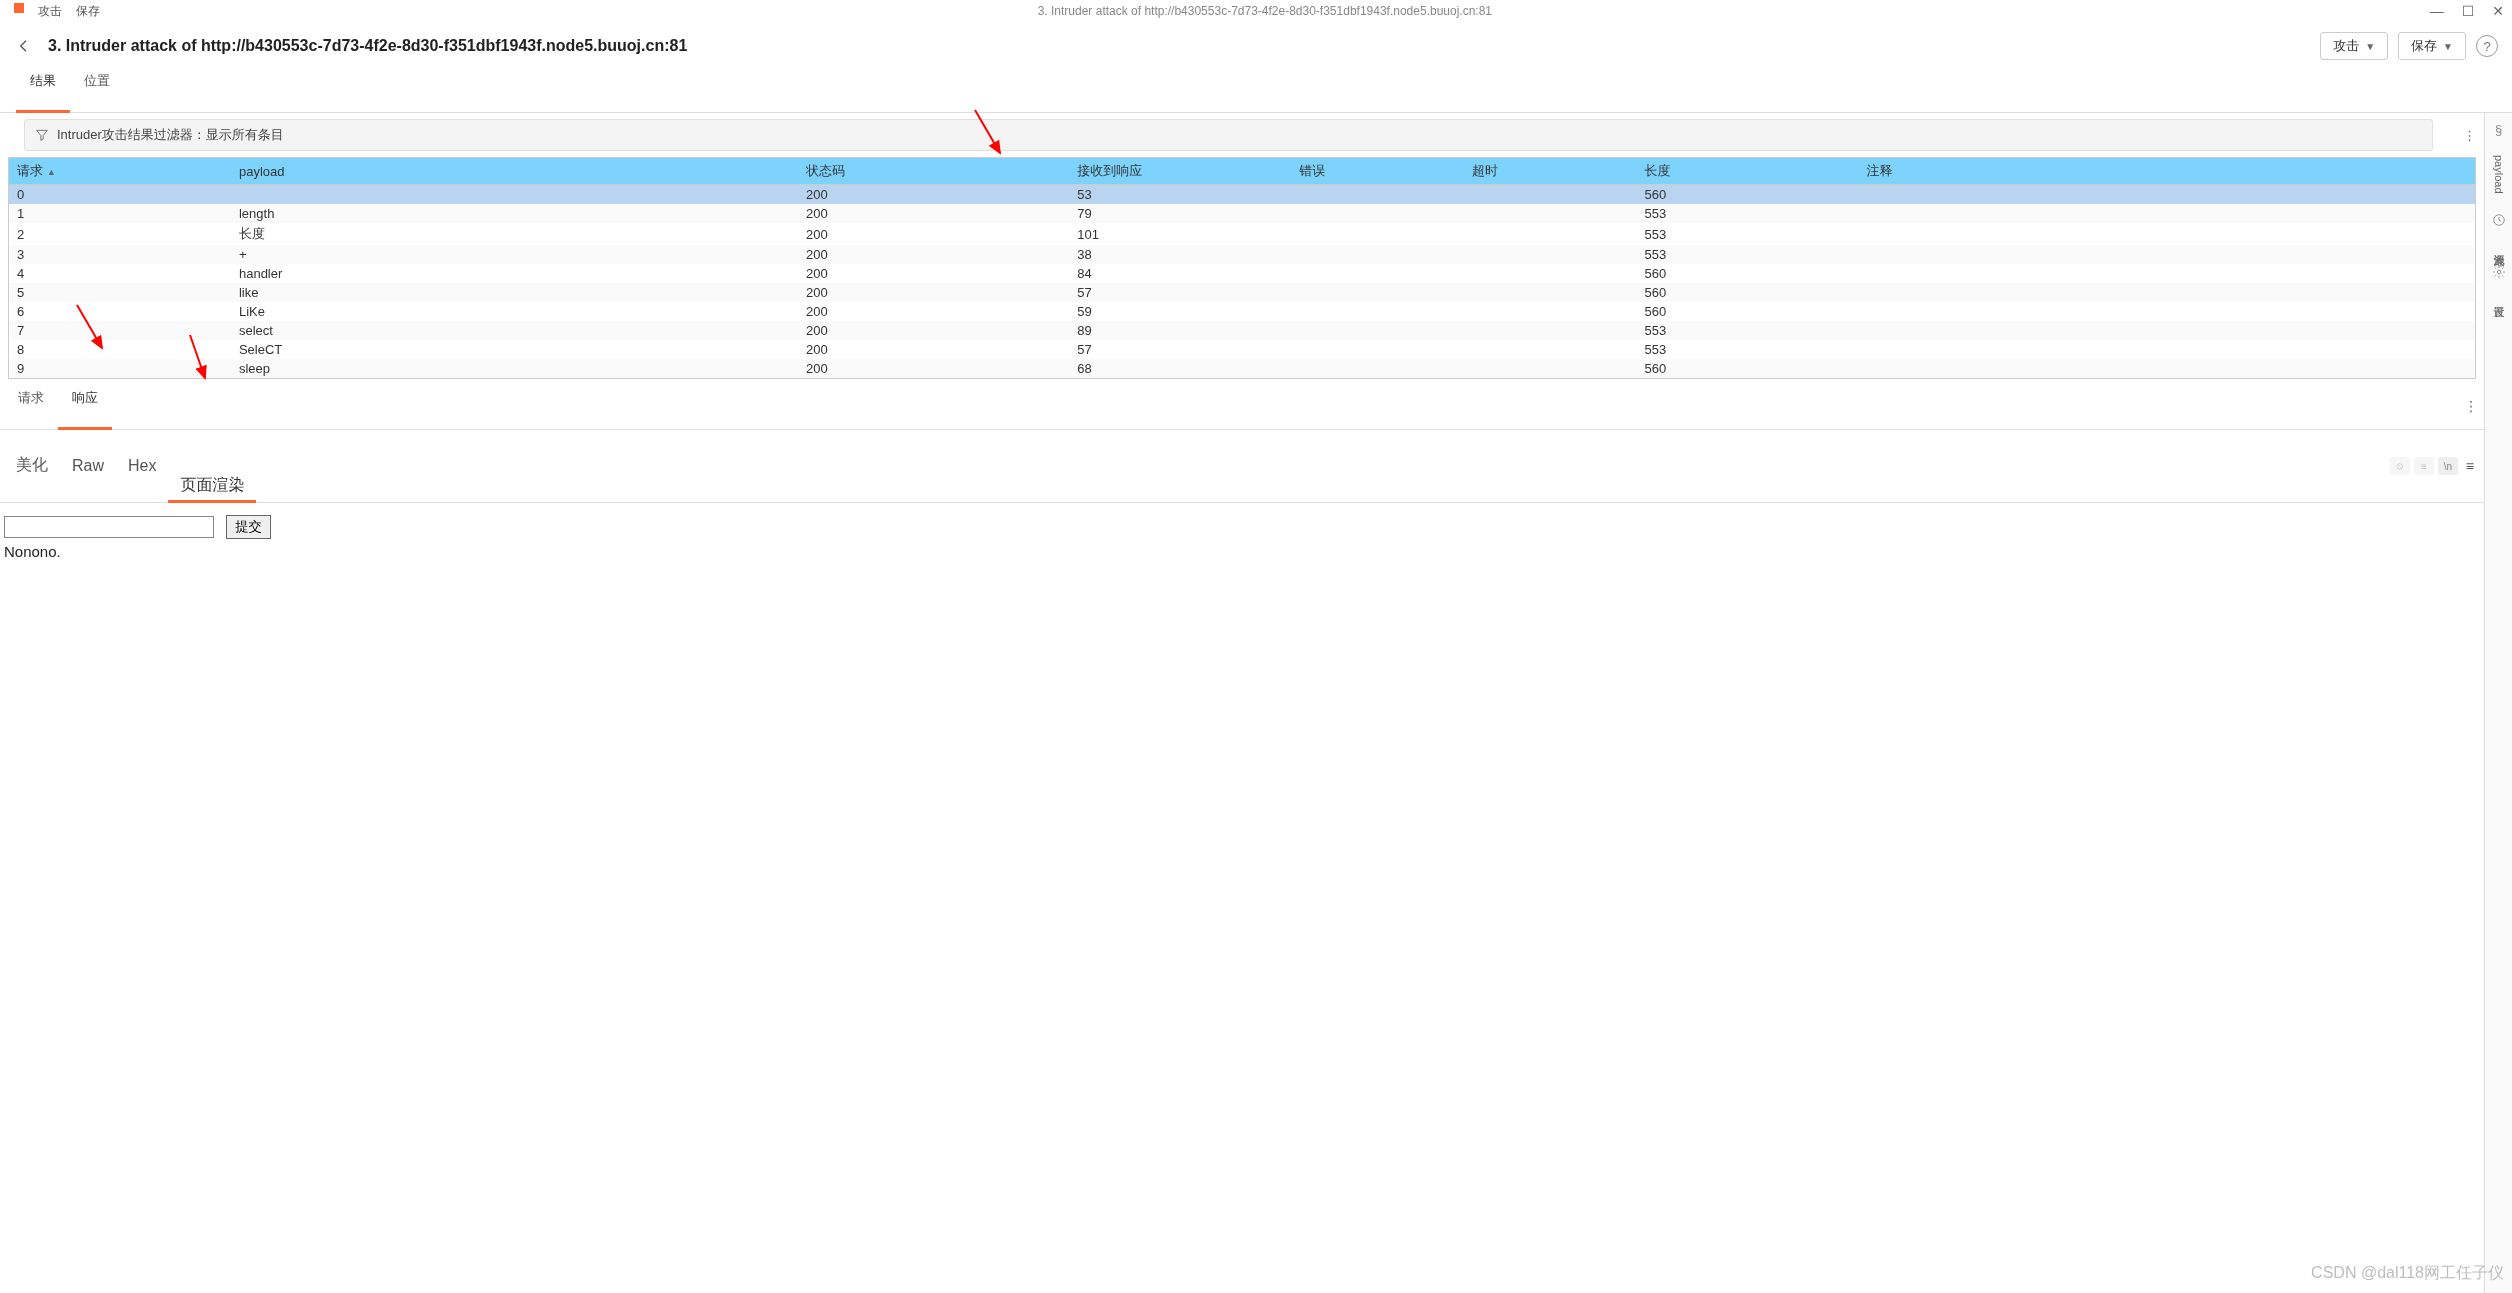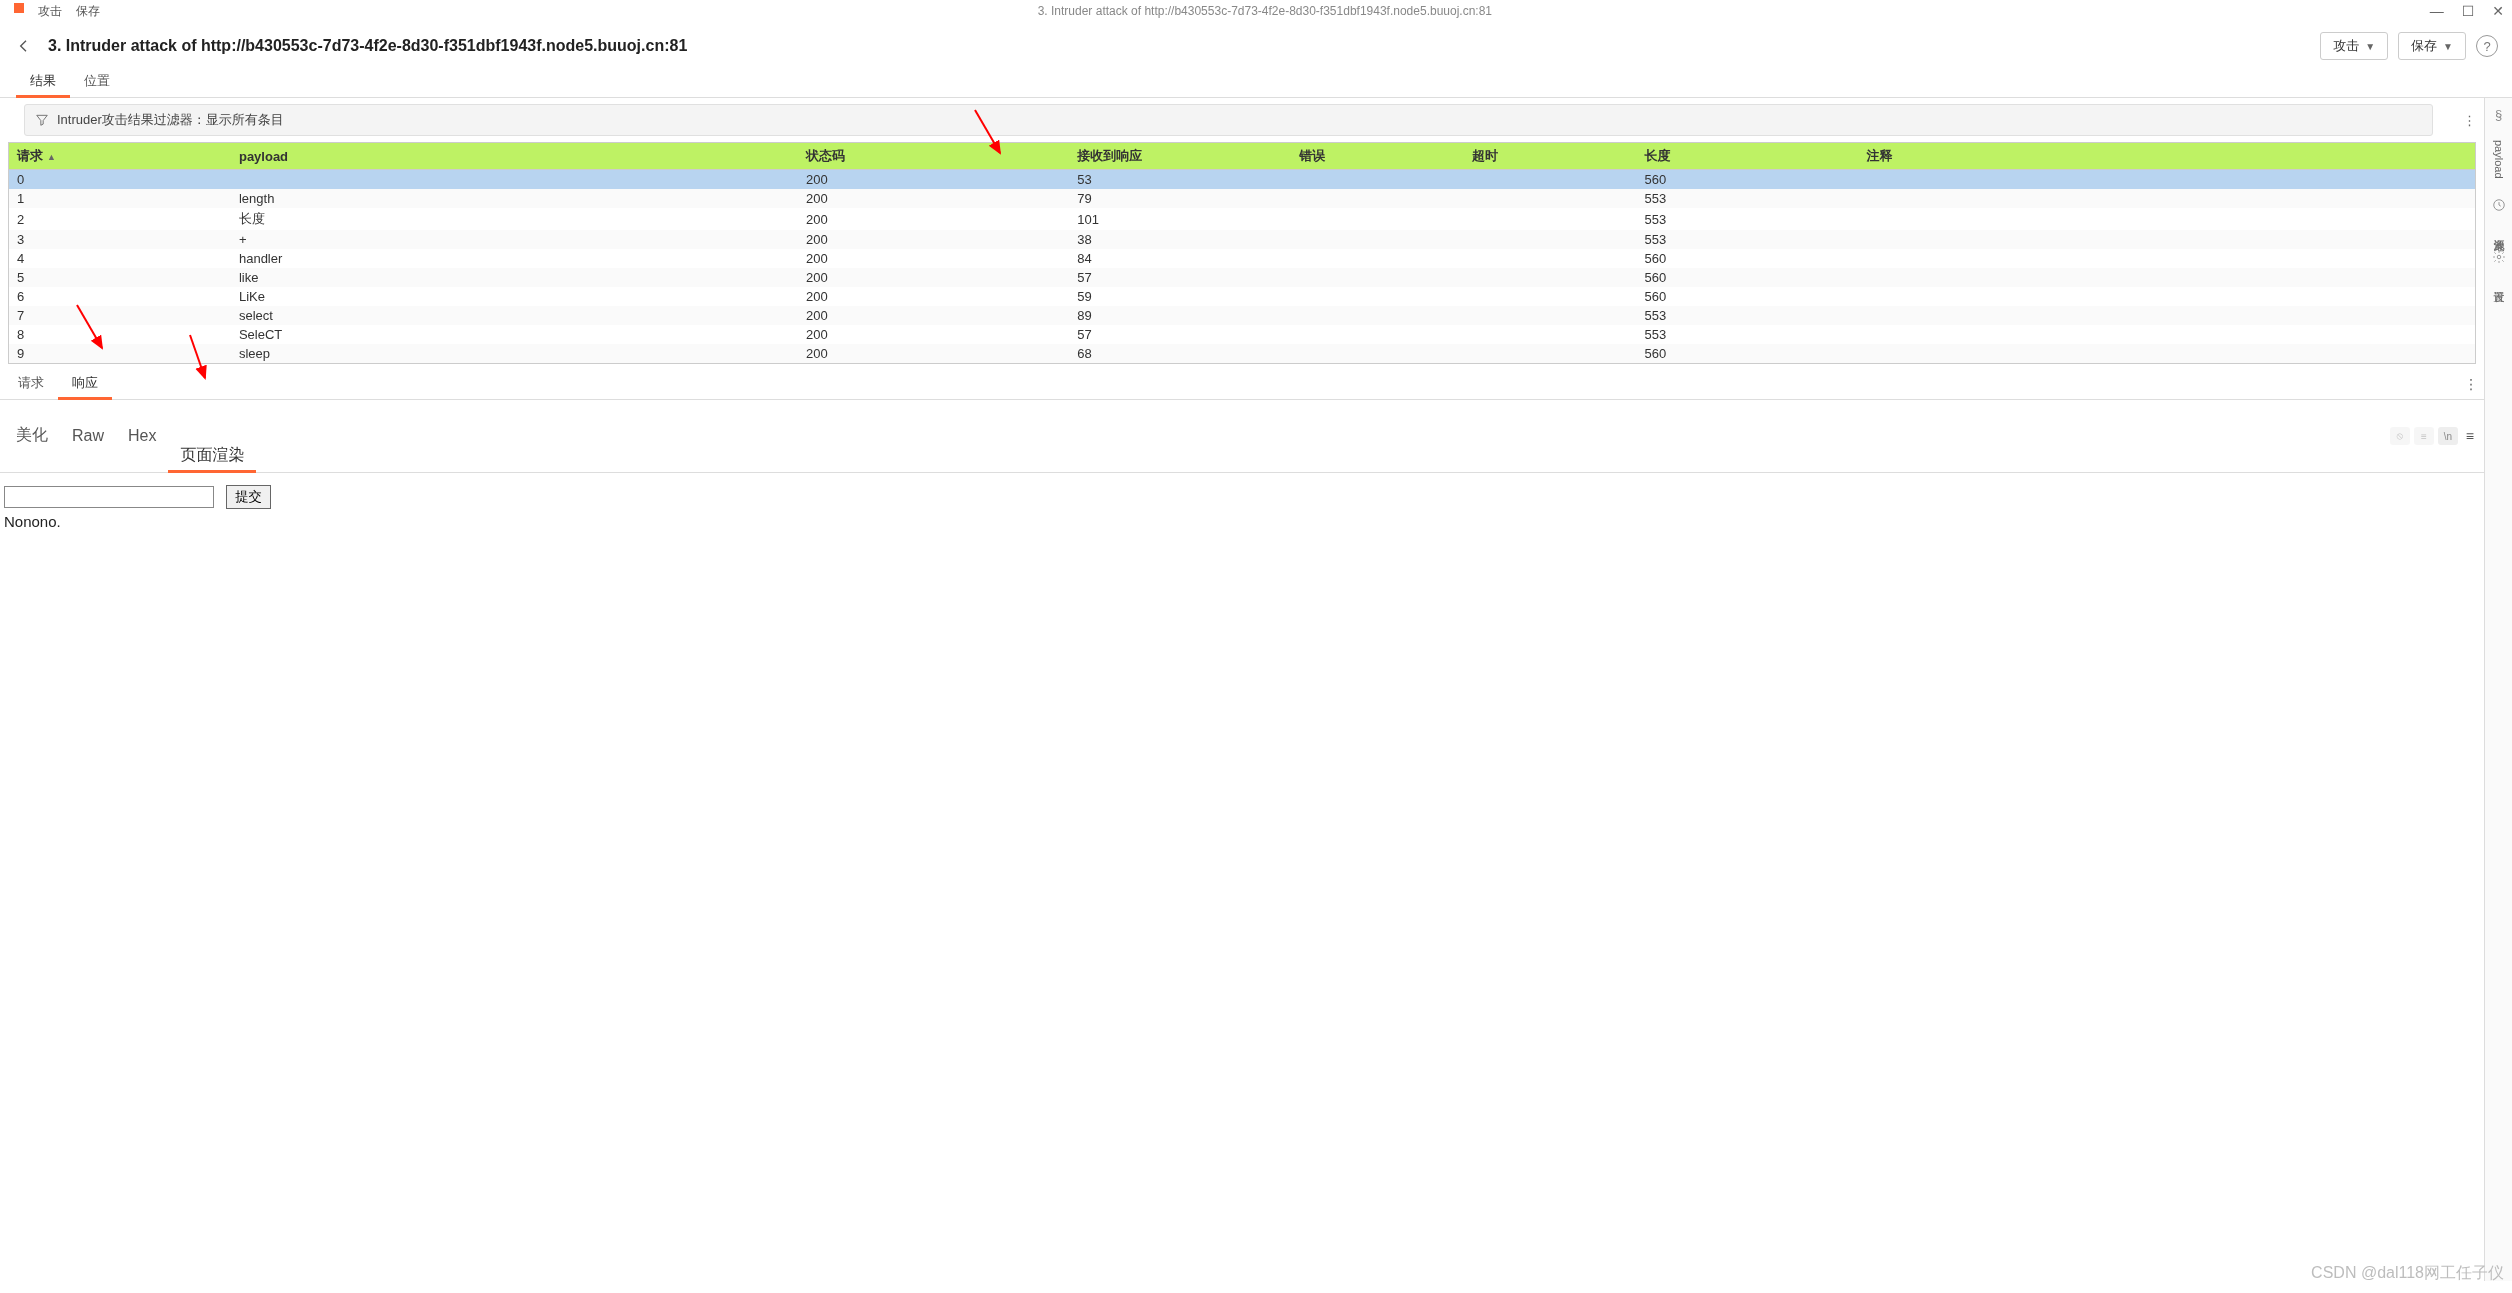--- a/index.html
+++ b/index.html
@@ -15,39 +15,39 @@
     .header-row { display: flex; align-items: center; padding: 10px 14px 6px 14px; gap: 14px; }
     .back-btn { width: 20px; height: 20px; display: flex; align-items: center; justify-content: center; cursor: pointer; }
     .back-btn svg { width: 16px; height: 16px; }
     .page-title { font-size: 16px; font-weight: 700; color: #222; }
     .header-right { margin-left: auto; display: flex; gap: 10px; align-items: center; }
     .btn { border: 1px solid #ccc; padding: 4px 12px; border-radius: 3px; background: #fff; cursor: pointer; display: inline-flex; align-items: center; gap: 6px; font-size: 13px; }
     .btn .chev { font-size: 10px; color: #666; }
     .help-btn { width: 22px; height: 22px; border: 1.5px solid #999; border-radius: 50%; display: flex; align-items: center; justify-content: center; color: #777; font-size: 13px; cursor: pointer; }
     
     .tabs-row { display: flex; padding-left: 16px; border-bottom: 1px solid #ddd; gap: 0; }
-    .tab { padding: 6px 14px 7px 14px; font-size: 13px; color: #555; cursor: pointer; position: relative; }
+    .tab { padding: 6px 14px 22px 14px; font-size: 13px; color: #555; cursor: pointer; position: relative; }
     .tab.active { color: #333; }
     .tab.active::after { content: ""; position: absolute; left: 0; right: 0; bottom: -1px; height: 3px; background: #ff6633; }
     
     .main-layout { display: flex; height: calc(100vh - 110px); }
     .main-col { flex: 1; display: flex; flex-direction: column; min-width: 0; }
     .side-col { width: 28px; border-left: 1px solid #ddd; background: #fafafa; display: flex; flex-direction: column; align-items: center; padding-top: 8px; gap: 18px; }
     .side-item { writing-mode: vertical-rl; font-size: 11px; color: #666; cursor: pointer; }
     .side-icon { width: 16px; height: 16px; color: #888; display: flex; align-items: center; justify-content: center; }
     
     .filter-bar { margin: 6px 24px; padding: 6px 10px; background: #f4f4f4; border: 1px solid #e0e0e0; border-radius: 3px; display: flex; align-items: center; gap: 8px; font-size: 13px; color: #444; }
     .filter-bar .icon-funnel { width: 14px; height: 14px; }
     .filter-more { margin: 6px 2px 6px 0; padding: 4px 6px; color: #666; cursor: pointer; }
     .filter-row { display: flex; align-items: center; }
     .filter-row .filter-bar { flex: 1; }
     
     .table-wrap { border: 1px solid #ccc; margin: 0 8px; flex: 0 0 auto; }
     .table { width: 100%; border-collapse: collapse; font-size: 13px; }
-    .table th { text-align: left; padding: 4px 8px; background: #bef264; font-weight: 700; color: #333; border-bottom: 1px solid #ccc; }
+    .table th { text-align: left; padding: 4px 8px; background: #7dd3fc; font-weight: 400; color: #333; border-bottom: 1px solid #ccc; }
     .table th .sort { font-size: 9px; margin-left: 4px; color: #666; }
     .table td { padding: 2px 8px; }
     .table tr.selected td { background: #b8d4f0; }
     .table tr.odd td { background: #fafafa; }
     
     .detail-tabs { display: flex; padding-left: 4px; border-bottom: 1px solid #ddd; margin-top: 4px; align-items: center; }
     .detail-tabs .spacer { flex: 1; }
     .detail-tabs .menu-dots { padding: 2px 6px; color: #666; cursor: pointer; font-size: 14px; }
     .subtabs { display: flex; padding-left: 4px; border-bottom: 1px solid #ddd; align-items: center; }
     .subtab { padding: 5px 12px 6px; font-size: 16px; color: #555; cursor: pointer; position: relative; }

